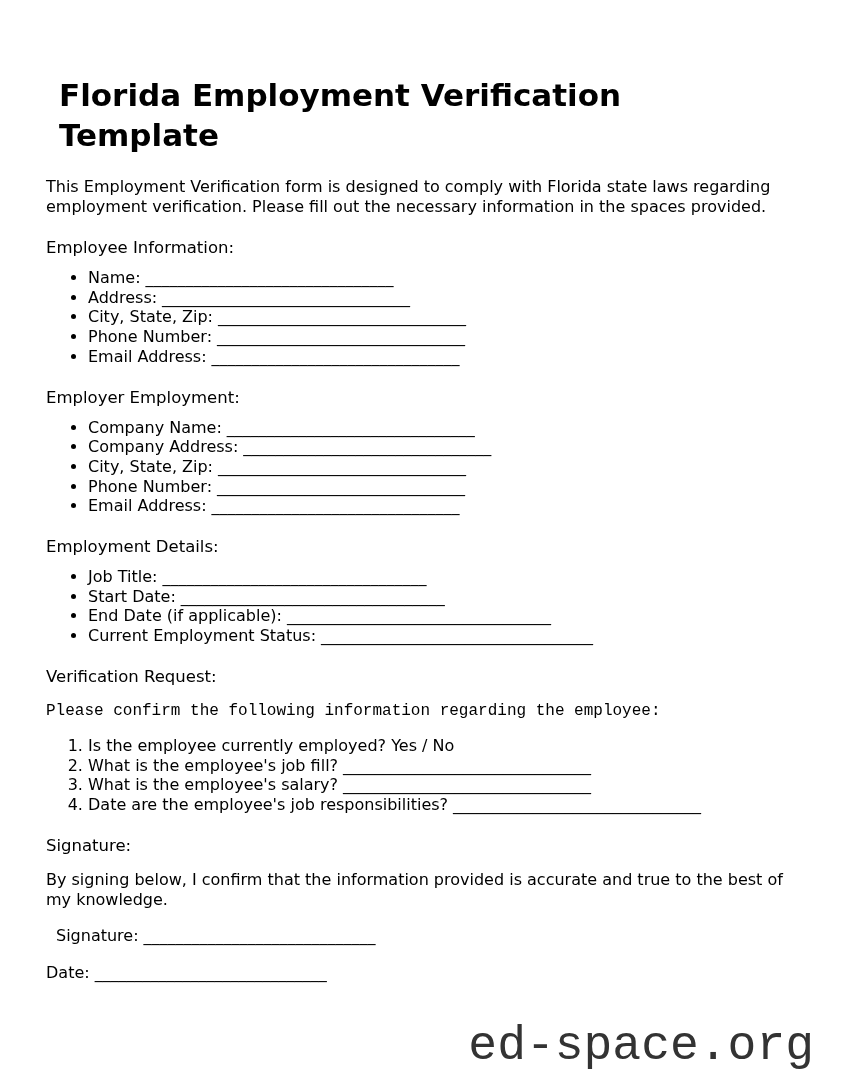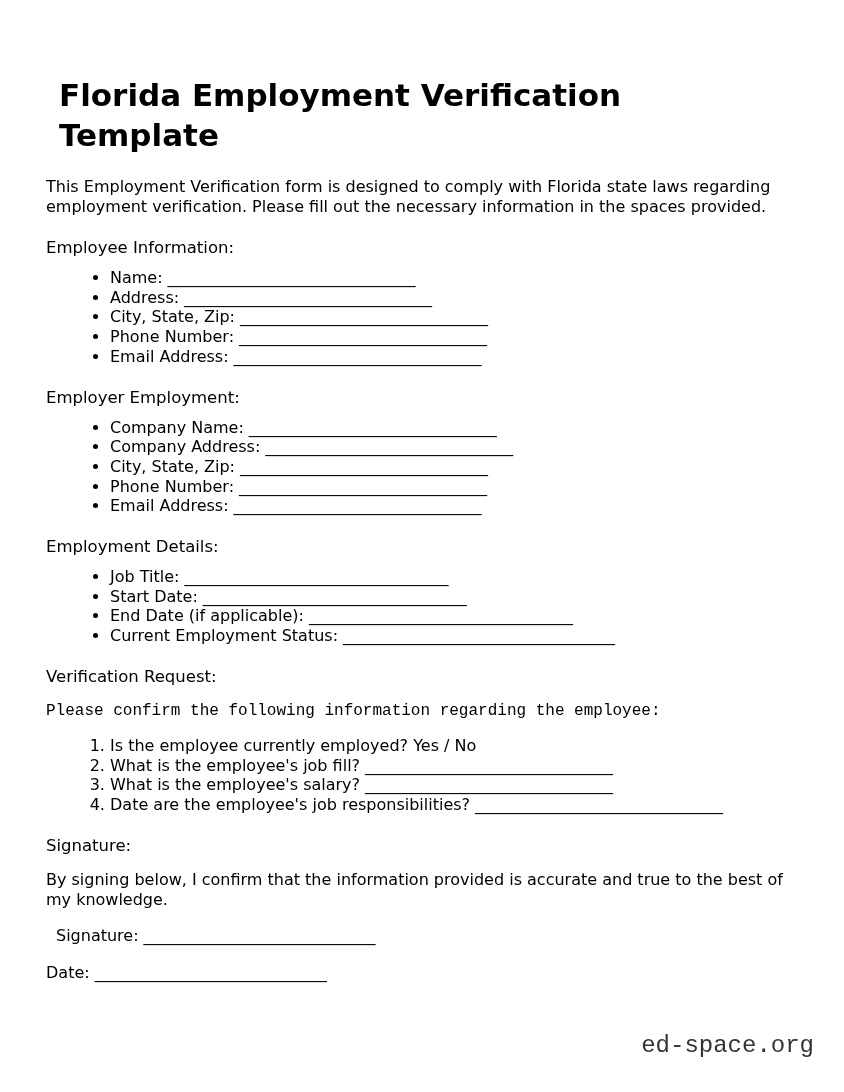--- a/index.html
+++ b/index.html
@@ -24,32 +24,32 @@
   }
   .intro { margin: 22px 0 0; line-height: 20px; }
   h3 {
     font-size: 16.5px;
     line-height: 21px;
     font-weight: normal;
     margin: 20px 0 0;
   }
   ul { margin: 10px 0 0; padding-left: 42px; list-style: disc; }
   ol { margin: 15px 0 0; padding-left: 42px; }
-  li { line-height: 19.7px; margin-left: 22px; }
+  li { line-height: 19.7px; }
   .blank { margin-left: 5px; white-space: nowrap; letter-spacing: 0; }
   .confirm { margin: 14px 0 0; line-height: 20px; font-family: Liberation Mono, monospace; }
   .statement { margin: 14px 0 0; line-height: 20px; }
   .sig-row { margin: 16px 10px 0; line-height: 20px; }
   .date-row { margin: 17px 0 0; line-height: 20px; }
   .watermark {
     position: absolute;
     top: 1026px;
     right: 30px;
     font-family: "Liberation Mono", monospace;
-    font-size: 24px;
+    font-size: 48px;
     line-height: 40px;
     color: #333333;
   }
 </style>
 </head>
 <body>
 
 <h1>Florida Employment Verification Template</h1>
 
 <p class="intro">This Employment Verification form is designed to comply with Florida state laws regarding employment verification. Please fill out the necessary information in the spaces provided.</p>

